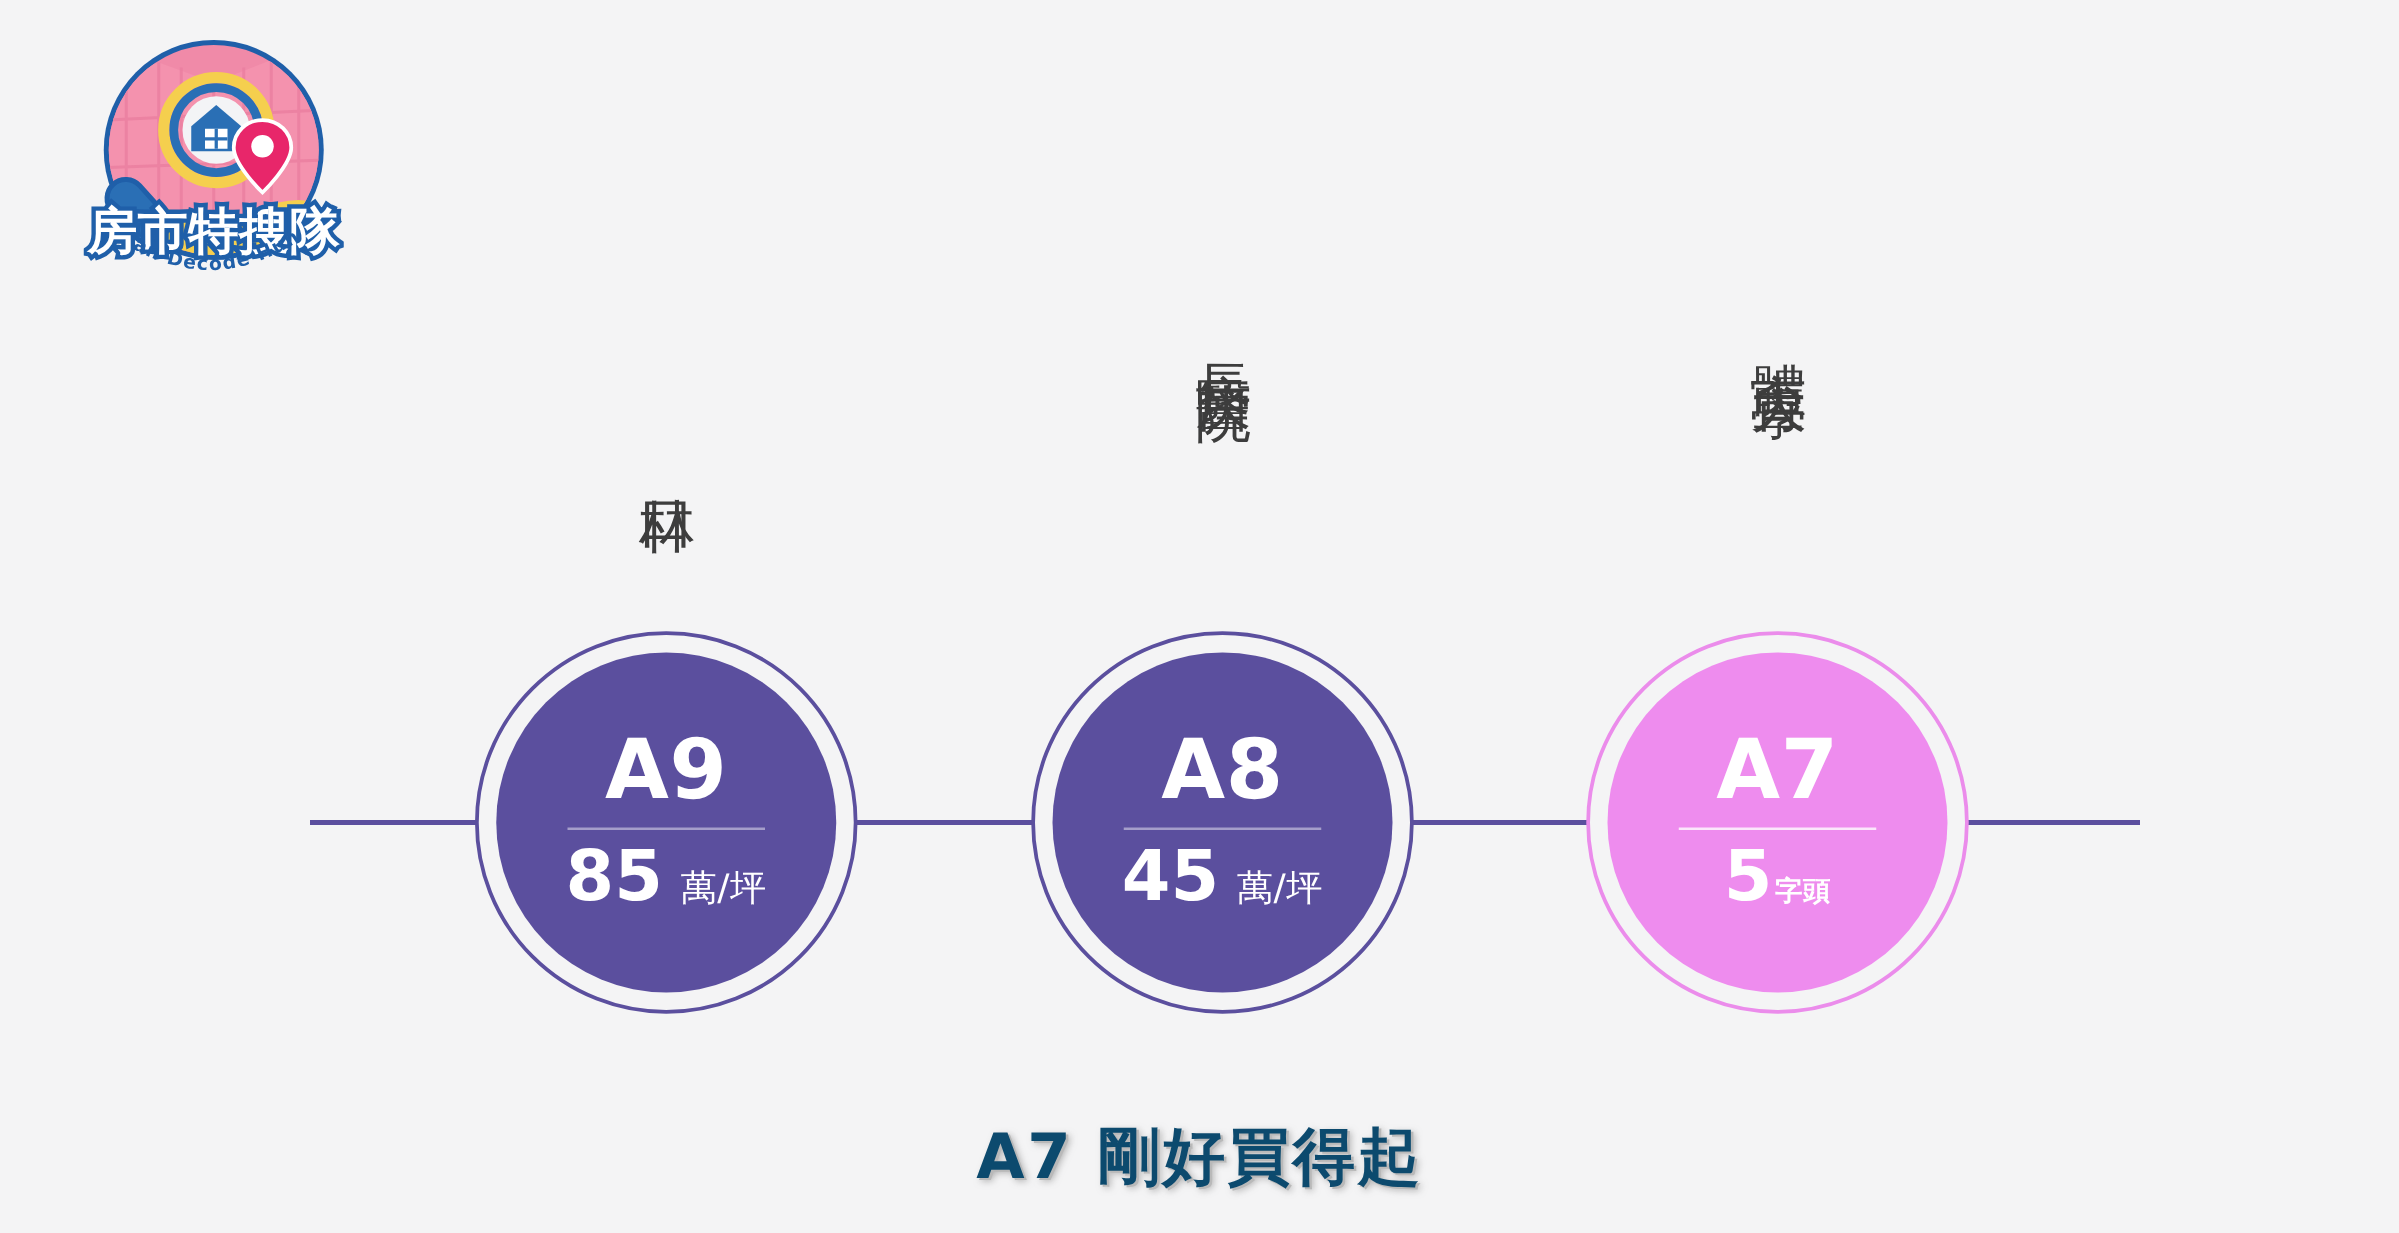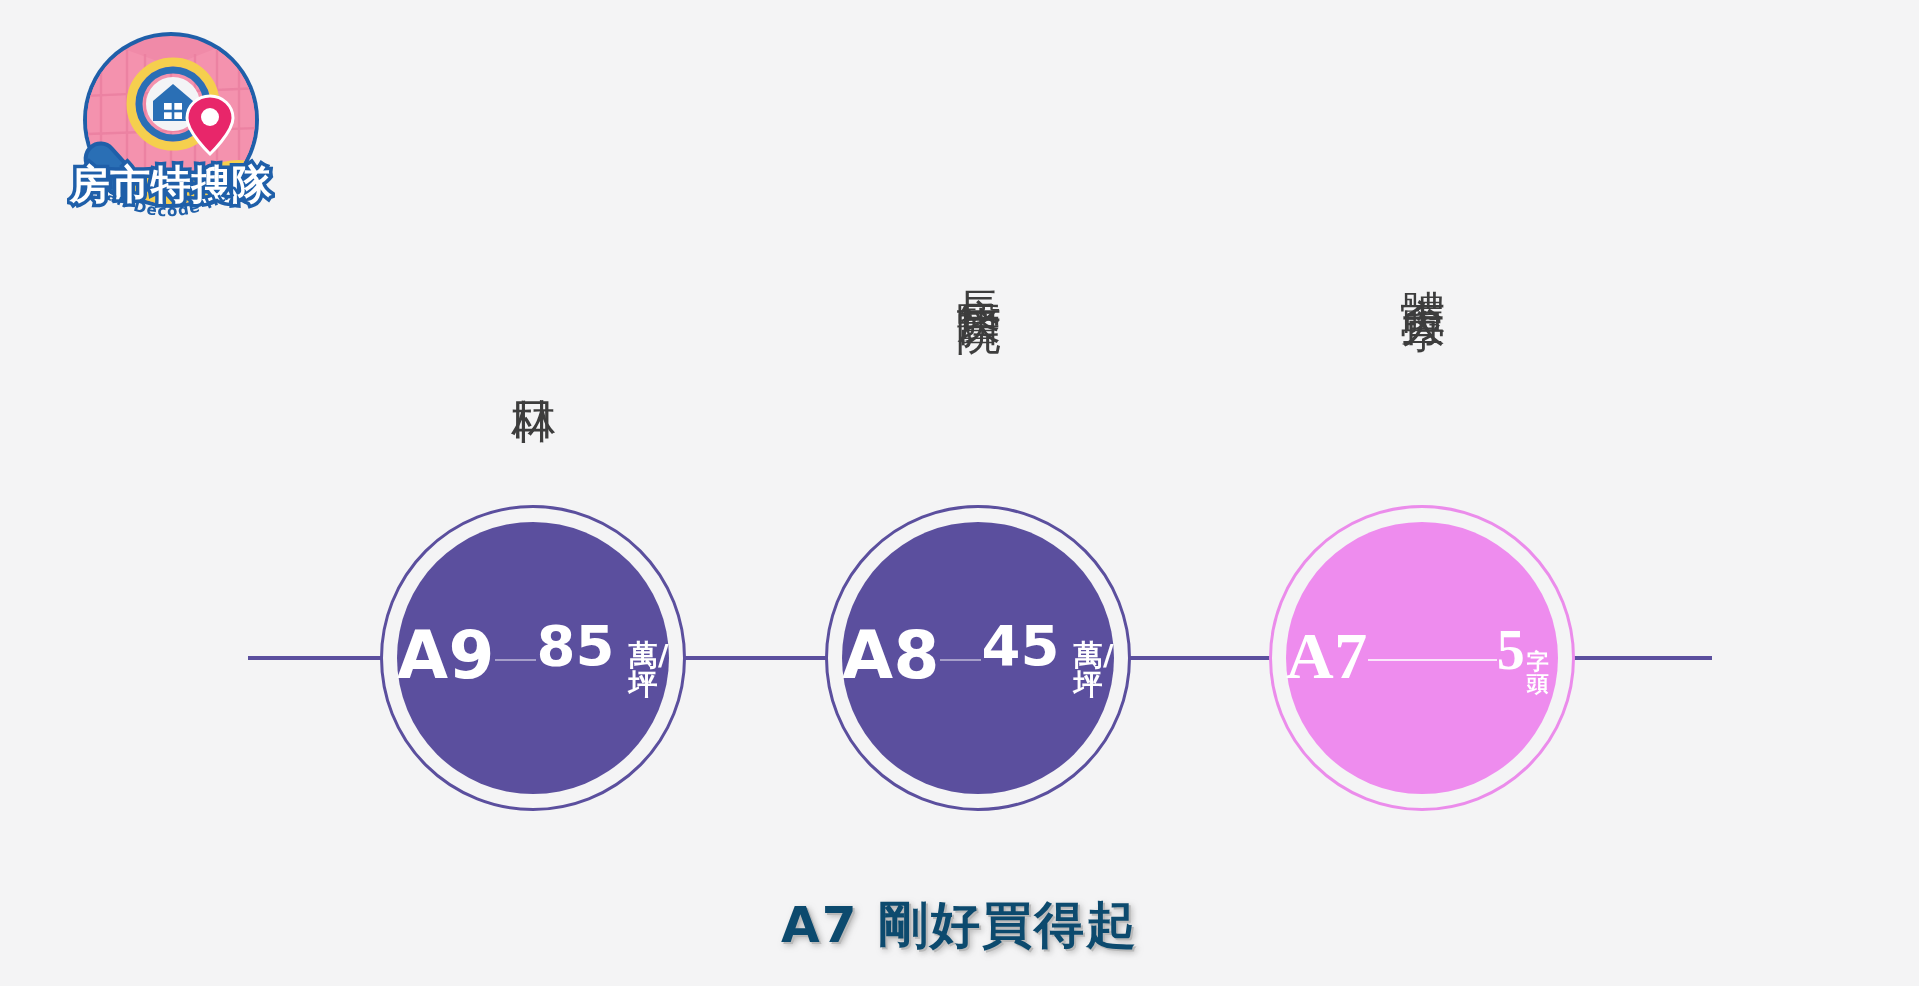--- a/index.html
+++ b/index.html
@@ -67,25 +67,25 @@
   }
   .station.pink .ring-outer { border-color: #eb8ceb; }
 
   .disc {
     position: absolute;
     inset: 17px;
     border-radius: 50%;
     background: #5b4f9e;
     box-sizing: border-box;
     display: flex;
-    flex-direction: row;
+    flex-direction: column;
     align-items: center;
     justify-content: center;
   }
-  .station.pink .disc { background: #ee8cee; font-family: Liberation Serif, serif; }
+  .station.pink .disc { background: #ee8cee; }
 
   .code {
     color: #ffffff;
     font-size: 66px;
     font-weight: 700;
     line-height: 1;
     letter-spacing: 0.5px;
     margin-top: -4px;
   }
   .divider {
@@ -103,21 +103,21 @@
     color: #ffffff;
     line-height: 1;
   }
   .price-num {
     font-size: 56px;
     font-weight: 700;
     letter-spacing: 0px;
   }
   .price-unit {
     font-size: 29px;
-    font-weight: 700;
+    font-weight: 400;
     margin-left: 14px;
     letter-spacing: 0.5px;
   }
   .station.pink .price-unit {
     font-size: 22px;
     font-weight: 600;
     margin-left: 2px;
   }
 
   

